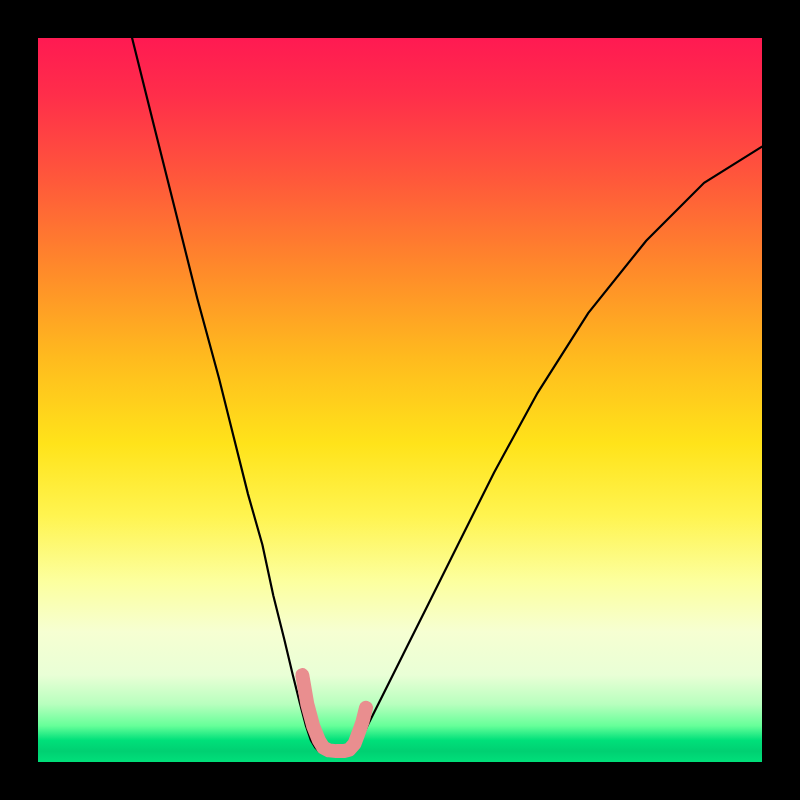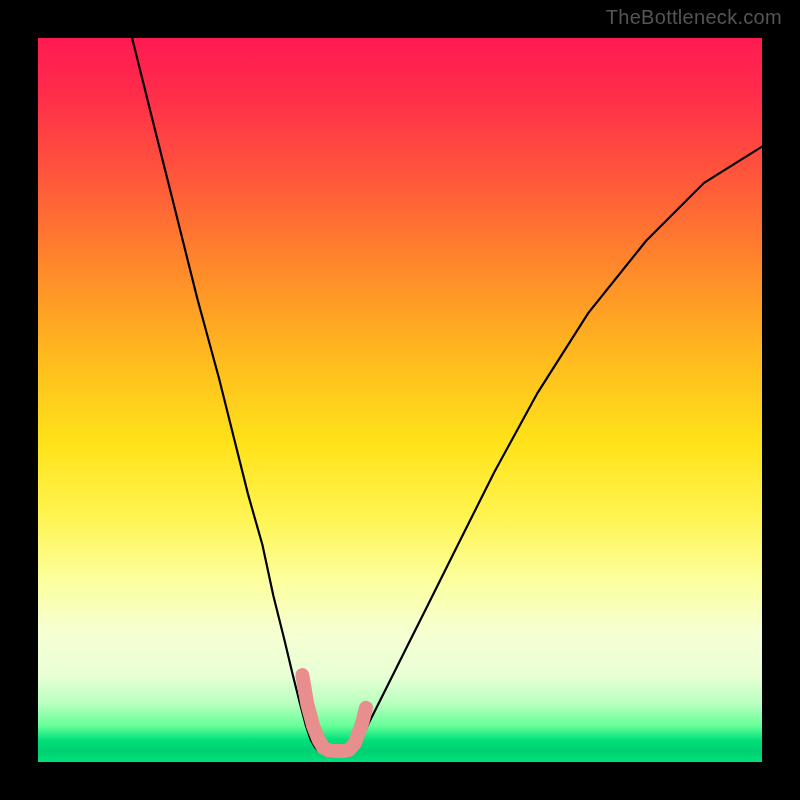--- a/index.html
+++ b/index.html
@@ -56,21 +56,20 @@
     top: 0;
     width: 724px;
     height: 724px;
     overflow: visible;
   }
 </style>
 </head>
 <body>
 
 <div class="frame">
-  <div class="watermark">TheBottleneck.com</div>
   <div class="plot-area">
     <svg class="curve" viewBox="0 0 724 724">
       <path d="M94.1 0.0 L115.8 86.9 L137.6 173.8 L159.3 260.6 L181.0 340.3 L195.5 398.2 L210.0 456.1 L224.4 506.8 L235.3 557.5 L246.2 600.9 L254.8 637.1 L262.1 666.1 L267.9 687.8 L272.9 702.3 L277.3 709.5 L280.9 713.1 L283.8 713.1" id="left-path" fill="none" stroke="#000" stroke-width="2.2" stroke-linecap="round"></path>
       <path d="M314.9 713.1 L318.6 709.5 L325.8 695.0 L336.7 673.3 L351.1 644.4 L369.2 608.2 L391.0 564.7 L419.9 506.8 L456.1 434.4 L499.6 354.8 L550.2 275.1 L608.2 202.7 L666.1 144.8 L724.0 108.6" id="right-path" fill="none" stroke="#000" stroke-width="2.2" stroke-linecap="round"></path>
       <path d="M264.3 637.1 L269.3 666.1 L275.1 687.8 L280.9 702.3 L285.3 709.5 L291.0 712.4 L298.3 713.1 L305.5 713.1 L311.3 711.7 L316.4 705.9 L320.0 696.5 L324.4 684.2 L328.0 669.7" id="highlight-path" fill="none" stroke="#e98e8f" stroke-width="14" stroke-linecap="round" stroke-linejoin="round"></path>
     </svg>
   </div>
 </div>
 
 </body></html>

